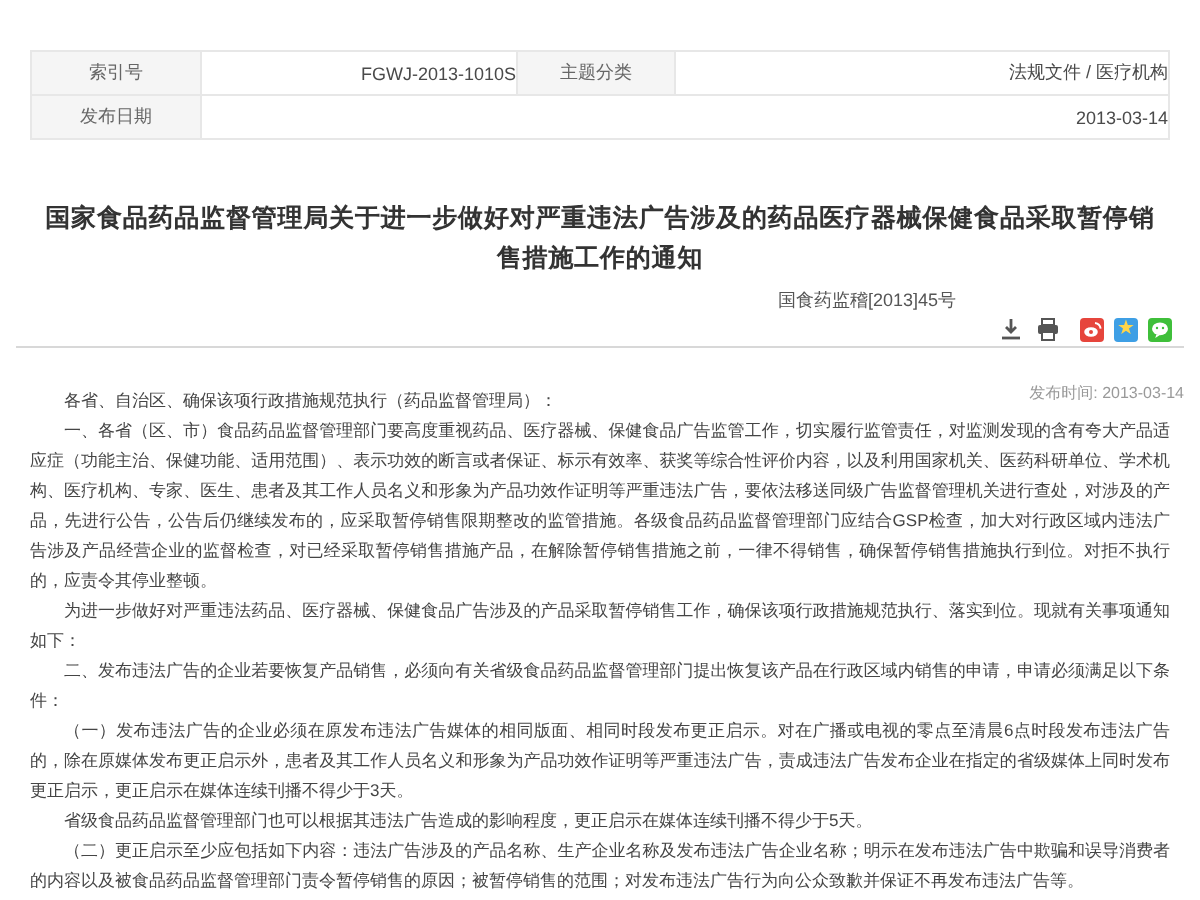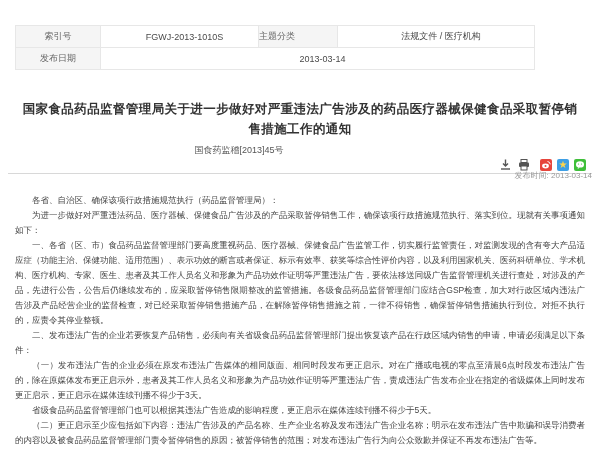--- a/index.html
+++ b/index.html
@@ -1,43 +1,43 @@
 <!DOCTYPE html>
 <html><head>
 <meta charset="utf-8">
 <style>
   * { margin:0; padding:0; box-sizing:border-box; }
   html,body { background:#ffffff; }
   body { font-family:"Liberation Sans","DejaVu Sans",sans-serif; }
   .page { position:relative; width:600px; height:450px; background:#ffffff; overflow:hidden; }
 
   
-  .meta-table { position:absolute; top:25px; left:15px; width:520px; border-collapse:collapse; table-layout:fixed; }
+  .meta-table { position:absolute; top:25px; left:15px; width:570px; border-collapse:collapse; table-layout:fixed; }
   .meta-table td { border:1px solid #e7e7e7; height:22px; font-size:9px; color:#4a4a4a; vertical-align:middle; }
   .meta-table td.lbl { background:#f5f5f5; color:#666666; text-align:center; width:85px; }
-  .meta-table td.lbl2 { background:#f5f5f5; color:#666666; width:79px; }
-  .meta-table td.val { padding-left:10px; text-align:center; background:#ffffff; }
+  .meta-table td.lbl2 { background:#f5f5f5; color:#666666; text-align:center; width:79px; }
+  .meta-table td.val { padding-left:10px; text-align:right; background:#ffffff; }
 
   
   .article-title { position:absolute; top:99px; left:17px; width:566px; text-align:center;
     font-size:12.5px; font-weight:bold; color:#333333; line-height:20px; letter-spacing:0.4px; }
-  .doc-number { position:absolute; top:144px; left:0; width:478px; text-align:center;
+  .doc-number { position:absolute; top:144px; left:0; width:478px; text-align:right;
     font-size:9px; color:#555555; }
 
   
   .toolbar { position:absolute; top:158px; right:14px; display:flex; align-items:center; gap:5px; }
   .tool-btn { width:13px; height:13px; display:flex; align-items:center; justify-content:center; cursor:pointer; }
   .share-btn { width:12px; height:12px; border-radius:2px; display:flex; align-items:center; justify-content:center; cursor:pointer; }
   .share-weibo { background:#e6453c; margin-left:5px; }
   .share-qzone { background:#3e9fe5; }
   .share-qzone .star { color:#ffd54a; font-size:10px; line-height:10px; }
   .share-wechat { background:#3fbf3a; }
 
   .separator { position:absolute; top:173px; left:8px; width:584px; border-top:1px solid #d8d8d8; }
-  .publish-time { position:absolute; top:170px; left:0; width:592px; text-align:right;
+  .publish-time { position:absolute; top:191px; left:0; width:592px; text-align:right;
     font-size:8px; color:#999999; }
   .publish-time .pt-label { color:#999999; }
 
   
   .article-body { position:absolute; top:193px; left:15px; width:570px; color:#454545;
     font-size:8.5px; line-height:15px; text-align:justify; }
   .article-body p { text-indent:2em; margin:0; }
 </style>
 </head>
 <body>
@@ -98,22 +98,22 @@
 
   <div class="separator"></div>
 
   <div class="publish-time">
     <span class="pt-label">发布时间:</span>
     <span>2013-03-14</span>
   </div>
 
   <div class="article-body">
     <p>各省、自治区、确保该项行政措施规范执行（药品监督管理局）：</p>
+    <p>一、各省（区、市）食品药品监督管理部门要高度重视药品、医疗器械、保健食品广告监管工作，切实履行监管责任，对监测发现的含有夸大产品适应症（功能主治、保健功能、适用范围）、表示功效的断言或者保证、标示有效率、获奖等综合性评价内容，以及利用国家机关、医药科研单位、学术机构、医疗机构、专家、医生、患者及其工作人员名义和形象为产品功效作证明等严重违法广告，要依法移送同级广告监督管理机关进行查处，对涉及的产品，先进行公告，公告后仍继续发布的，应采取暂停销售限期整改的监管措施。各级食品药品监督管理部门应结合GSP检查，加大对行政区域内违法广告涉及产品经营企业的监督检查，对已经采取暂停销售措施产品，在解除暂停销售措施之前，一律不得销售，确保暂停销售措施执行到位。对拒不执行的，应责令其停业整顿。</p>
     <p>为进一步做好对严重违法药品、医疗器械、保健食品广告涉及的产品采取暂停销售工作，确保该项行政措施规范执行、落实到位。现就有关事项通知如下：</p>
-    <p>一、各省（区、市）食品药品监督管理部门要高度重视药品、医疗器械、保健食品广告监管工作，切实履行监管责任，对监测发现的含有夸大产品适应症（功能主治、保健功能、适用范围）、表示功效的断言或者保证、标示有效率、获奖等综合性评价内容，以及利用国家机关、医药科研单位、学术机构、医疗机构、专家、医生、患者及其工作人员名义和形象为产品功效作证明等严重违法广告，要依法移送同级广告监督管理机关进行查处，对涉及的产品，先进行公告，公告后仍继续发布的，应采取暂停销售限期整改的监管措施。各级食品药品监督管理部门应结合GSP检查，加大对行政区域内违法广告涉及产品经营企业的监督检查，对已经采取暂停销售措施产品，在解除暂停销售措施之前，一律不得销售，确保暂停销售措施执行到位。对拒不执行的，应责令其停业整顿。</p>
     <p>二、发布违法广告的企业若要恢复产品销售，必须向有关省级食品药品监督管理部门提出恢复该产品在行政区域内销售的申请，申请必须满足以下条件：</p>
     <p>（一）发布违法广告的企业必须在原发布违法广告媒体的相同版面、相同时段发布更正启示。对在广播或电视的零点至清晨6点时段发布违法广告的，除在原媒体发布更正启示外，患者及其工作人员名义和形象为产品功效作证明等严重违法广告，责成违法广告发布企业在指定的省级媒体上同时发布更正启示，更正启示在媒体连续刊播不得少于3天。</p>
     <p>省级食品药品监督管理部门也可以根据其违法广告造成的影响程度，更正启示在媒体连续刊播不得少于5天。</p>
     <p>（二）更正启示至少应包括如下内容：违法广告涉及的产品名称、生产企业名称及发布违法广告企业名称；明示在发布违法广告中欺骗和误导消费者的内容以及被食品药品监督管理部门责令暂停销售的原因；被暂停销售的范围；对发布违法广告行为向公众致歉并保证不再发布违法广告等。</p>
     <p>（三）在平面媒体上发布更正启示，具体内容的字号不得小于（含）5号字体；在电视媒体上发布的更正启示，字体必须清晰可辨，同时更正启示的全部内容必须通过</p>
   </div>
 
 </div>
 
 </body></html>

